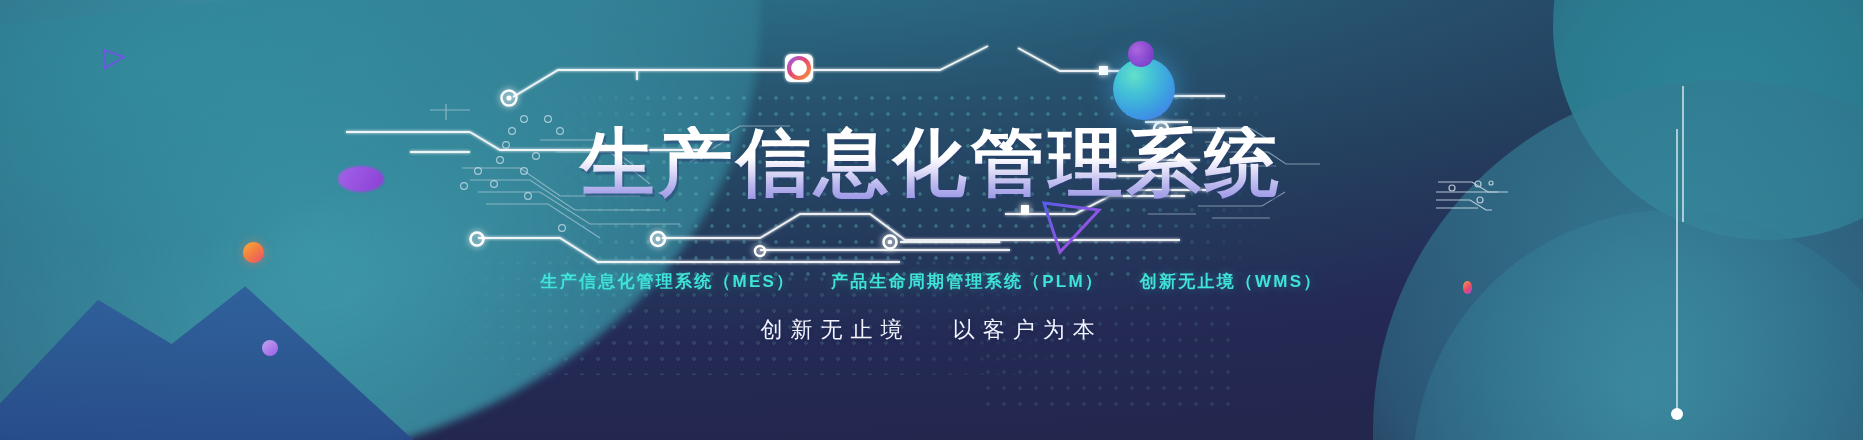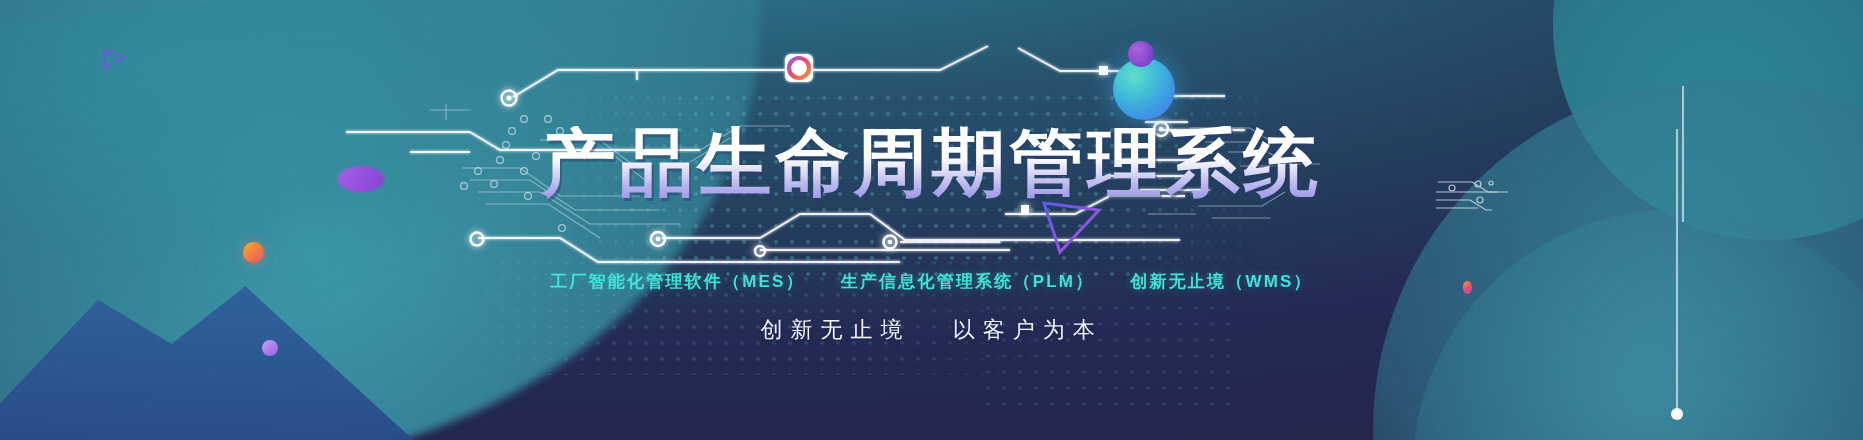--- a/index.html
+++ b/index.html
@@ -260,26 +260,26 @@
   </svg>
 
   <div class="dot dot-orange"></div>
   <div class="dot dot-purpleSm"></div>
   <div class="dot dot-purpleBlob"></div>
   <div class="dot dot-pinkRight"></div>
   <div class="sphere-cyan"></div>
   <div class="sphere-violet"></div>
 
   <div class="content">
-    <div class="title">产品生命周期管理系统</div>
+    <div class="title">生产信息化管理系统</div>
 
     <div class="subtitle">
-      <span>工厂智能化管理软件（MES）</span>
+      <span>生产信息化管理系统（MES）</span>
       <span class="gap"></span>
-      <span>生产信息化管理系统（PLM）</span>
+      <span>产品生命周期管理系统（PLM）</span>
       <span class="gap"></span>
       <span>创新无止境（WMS）</span>
     </div>
 
     <div class="tagline">
       <span>创新无止境</span>
       <span class="gap"></span>
       <span>以客户为本</span>
     </div>
   </div>

